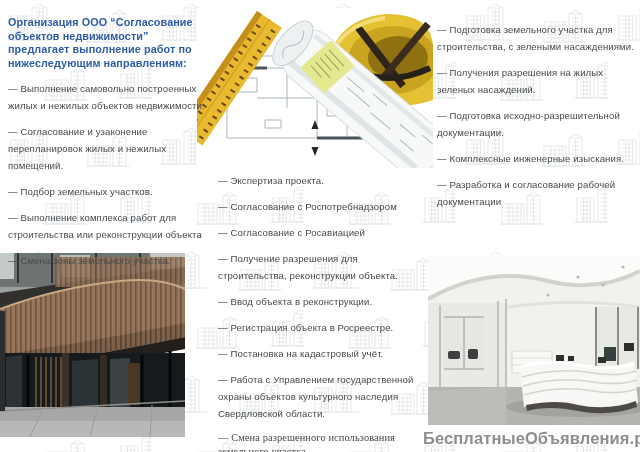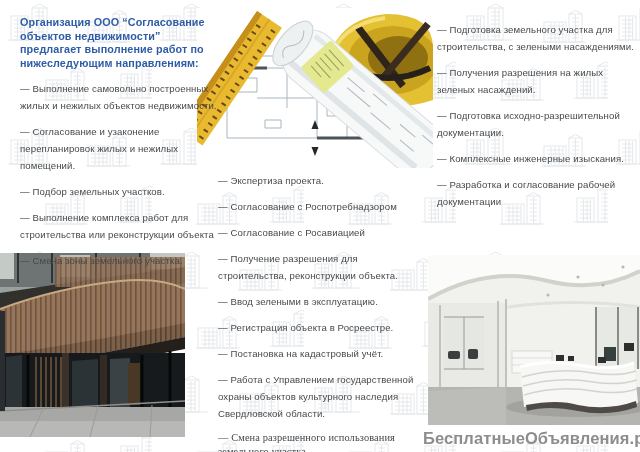--- a/index.html
+++ b/index.html
@@ -5,21 +5,21 @@
   html,body{margin:0;padding:0;background:#fff;}
   .page{position:relative;width:640px;height:452px;overflow:hidden;background:#ffffff;
         font-family:"Liberation Sans",sans-serif;}
   .bg{position:absolute;left:0;top:0;}
   .ph{position:absolute;display:block;}
   .col{position:absolute;color:#46494b;}
   .intro{color:#2e5ca6;font-weight:bold;font-size:10.8px;line-height:13.6px;
          margin:0 0 10px 0;letter-spacing:.1px;}
   .it{font-size:9.6px;line-height:17px;margin:0 0 9px 0;letter-spacing:.1px;}
   .it.lg{font-size:10.4px;line-height:14px;margin-top:3px;font-family:Liberation Serif, serif;}
-  #col-left{left:20px;top:16px;width:205px;}
+  #col-left{left:8px;top:16px;width:205px;}
   #col-mid{left:218px;top:172px;width:208px;}
   #col-right{left:437px;top:21px;width:200px;}
   .wm{position:absolute;left:423px;top:429px;font-size:16.5px;font-weight:bold;
       color:#8d8d8d;letter-spacing:.1px;white-space:nowrap;}
 </style>
 </head>
 <body>
 
 <div class="page">
 
@@ -211,21 +211,21 @@
     <p class="it">— Подбор земельных участков.</p>
     <p class="it">— Выполнение комплекса работ для строительства или реконструкции объекта</p>
     <p class="it">— Смена зоны земельного участка.</p>
   </div>
 
   <div class="col" id="col-mid">
     <p class="it">— Экспертиза проекта.</p>
     <p class="it">— Согласование с Роспотребнадзором</p>
     <p class="it">— Согласование с Росавиацией</p>
     <p class="it">— Получение разрешения для строительства, реконструкции объекта.</p>
-    <p class="it">— Ввод зелеными в эксплуатацию.</p>
+    <p class="it">— Ввод объекта в реконструкции.</p>
     <p class="it">— Регистрация объекта в Росреестре.</p>
     <p class="it">— Постановка на кадастровый учёт.</p>
     <p class="it">— Работа с Управлением государственной охраны объектов культурного наследия Свердловской области.</p>
     <p class="it lg">— Смена разрешенного использования земельного участка.</p>
   </div>
 
   <div class="col" id="col-right">
     <p class="it">— Подготовка земельного участка для строительства, с зелеными насаждениями.</p>
     <p class="it">— Получения разрешения на жилых зеленых насаждений.</p>
     <p class="it">— Подготовка исходно-разрешительной документации.</p>

